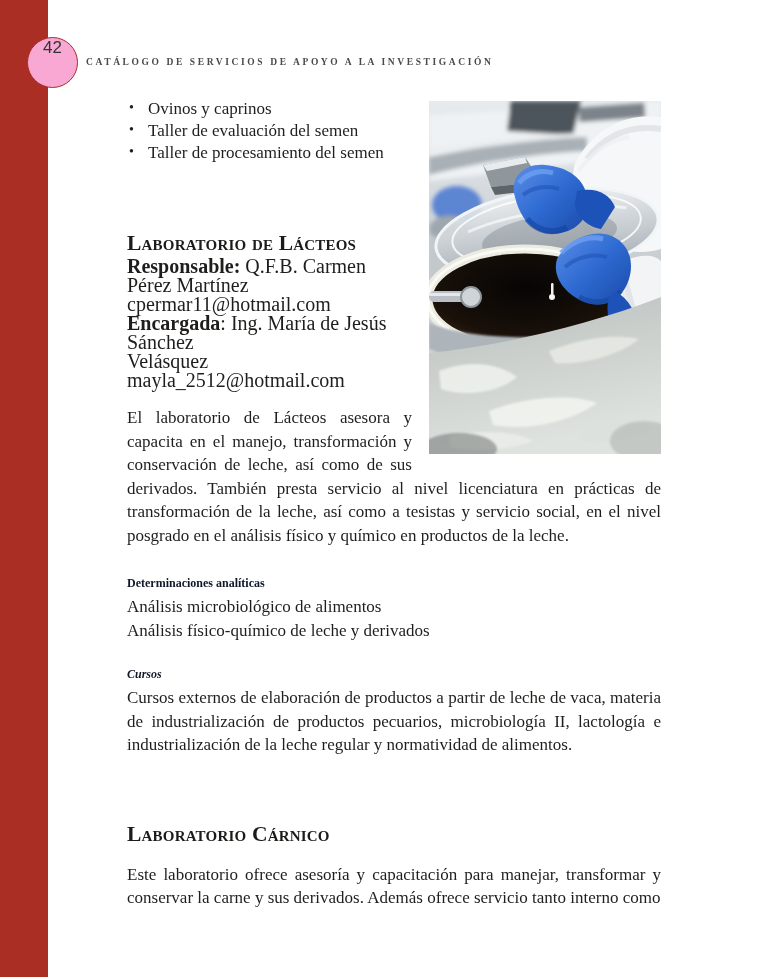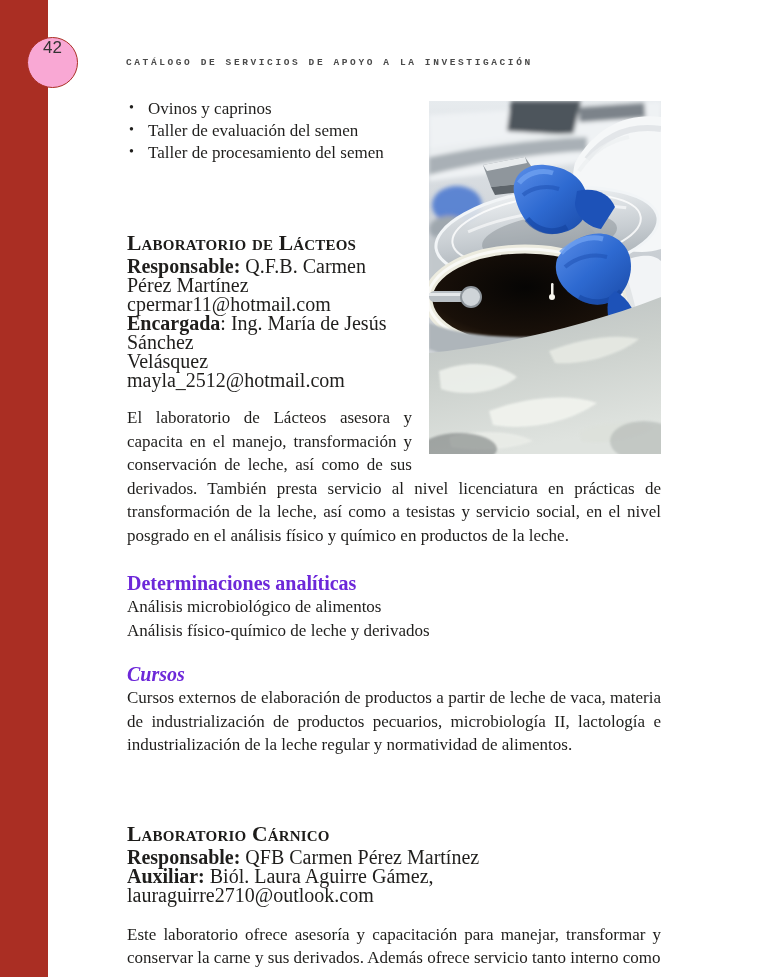--- a/index.html
+++ b/index.html
@@ -29,25 +29,24 @@
     border-radius: 50%;
     display: flex; align-items: flex-start; justify-content: center;
     z-index: 3;
     font-family: "Liberation Sans", sans-serif;
     font-size: 17px; color: #333333;
   }
 
   
   .running-header {
     position: absolute; left: 86px; top: 57px;
-    font-family: Liberation Mono, monospace;
+    font-family: Liberation Serif, serif;
     font-size: 9.5px; font-weight: 600;
     letter-spacing: 2.6px;
     color: #4a4a4a;
-    margin-left: 40px;
   }
 
   
   .main {
     position: absolute; left: 127px; top: 98px;
     width: 534px;
   }
 
   figure.photo {
     float: right;
@@ -85,23 +84,23 @@
   .contact b { font-weight: bold; }
 
   p.body-text {
     font-size: 17px; line-height: 23.5px;
     text-align: justify;
   }
   p.body-text.first { margin-top: 16px; }
 
   h3.sub-head {
     margin-top: 25px;
-    font-size: 20px; line-height: 23px;
+    font-size: 12px; line-height: 23px;
     font-weight: bold;
-    color: #6d28d9;
+    color: #0f172a;
   }
   h3.sub-head.courses { margin-top: 21px; font-style: italic; }
   .plain-lines { font-size: 17px; line-height: 23.5px; }
   .plain-lines .line { display: block; }
 
   p.body-text.carnico { margin-top: 18px; }
 </style>
 </head>
 <body>
 
@@ -247,20 +246,16 @@
   <div class="plain-lines">
     <span class="line">Análisis microbiológico de alimentos</span>
     <span class="line">Análisis físico-químico de leche y derivados</span>
   </div>
 
   <h3 class="sub-head courses">Cursos</h3>
   <p class="body-text">Cursos externos de elaboración de productos a partir de leche de vaca, materia de industrialización de productos pecuarios, microbiología II, lactología e industrialización de la leche regular y normatividad de alimentos.</p>
 
   <h2 class="section-title second">Laboratorio Cárnico</h2>
 
-  <p class="contact">
-    <span class="line"><b>Responsable:</b><span> QFB Carmen Pérez Martínez</span></span>
-    <span class="line"><b>Auxiliar:</b><span> Biól. Laura Aguirre Gámez, lauraguirre2710@outlook.com</span></span>
-  </p>
 
   <p class="body-text carnico">Este laboratorio ofrece asesoría y capacitación para manejar, transformar y conservar la carne y sus derivados. Además ofrece servicio tanto interno como</p>
 
 </div>
 
 </body></html>

